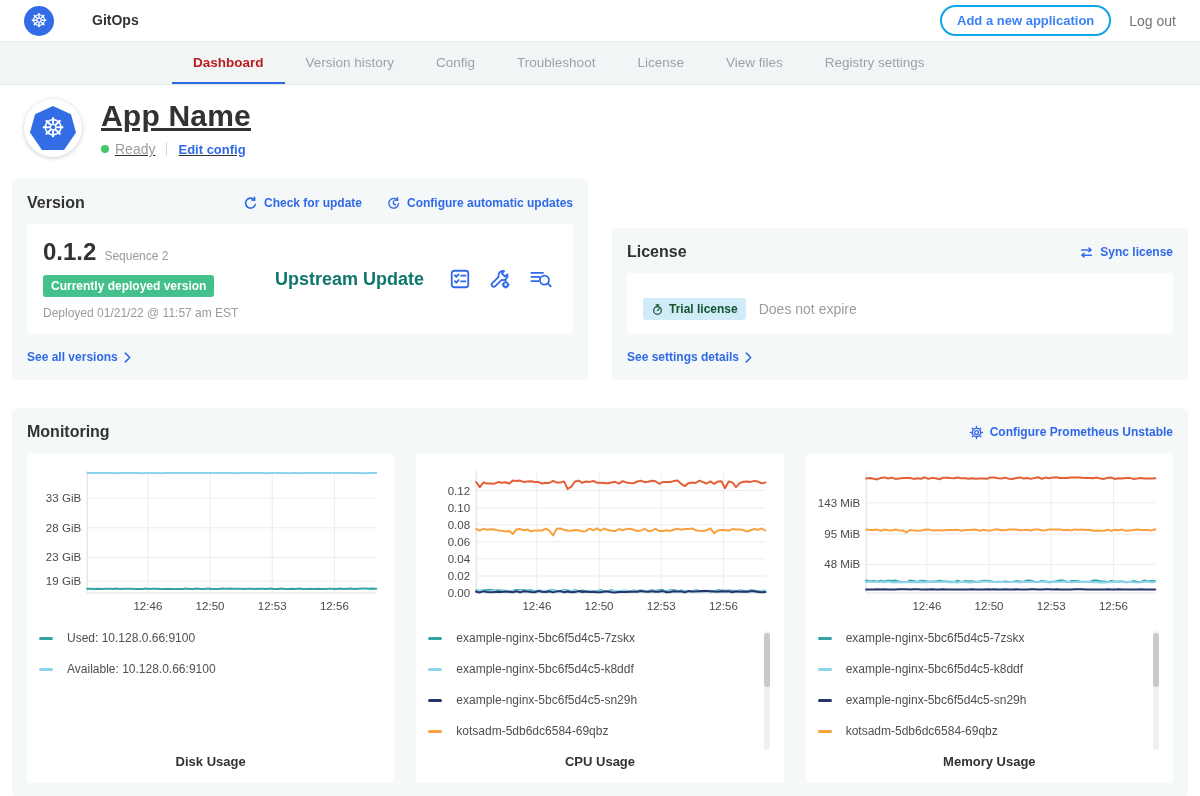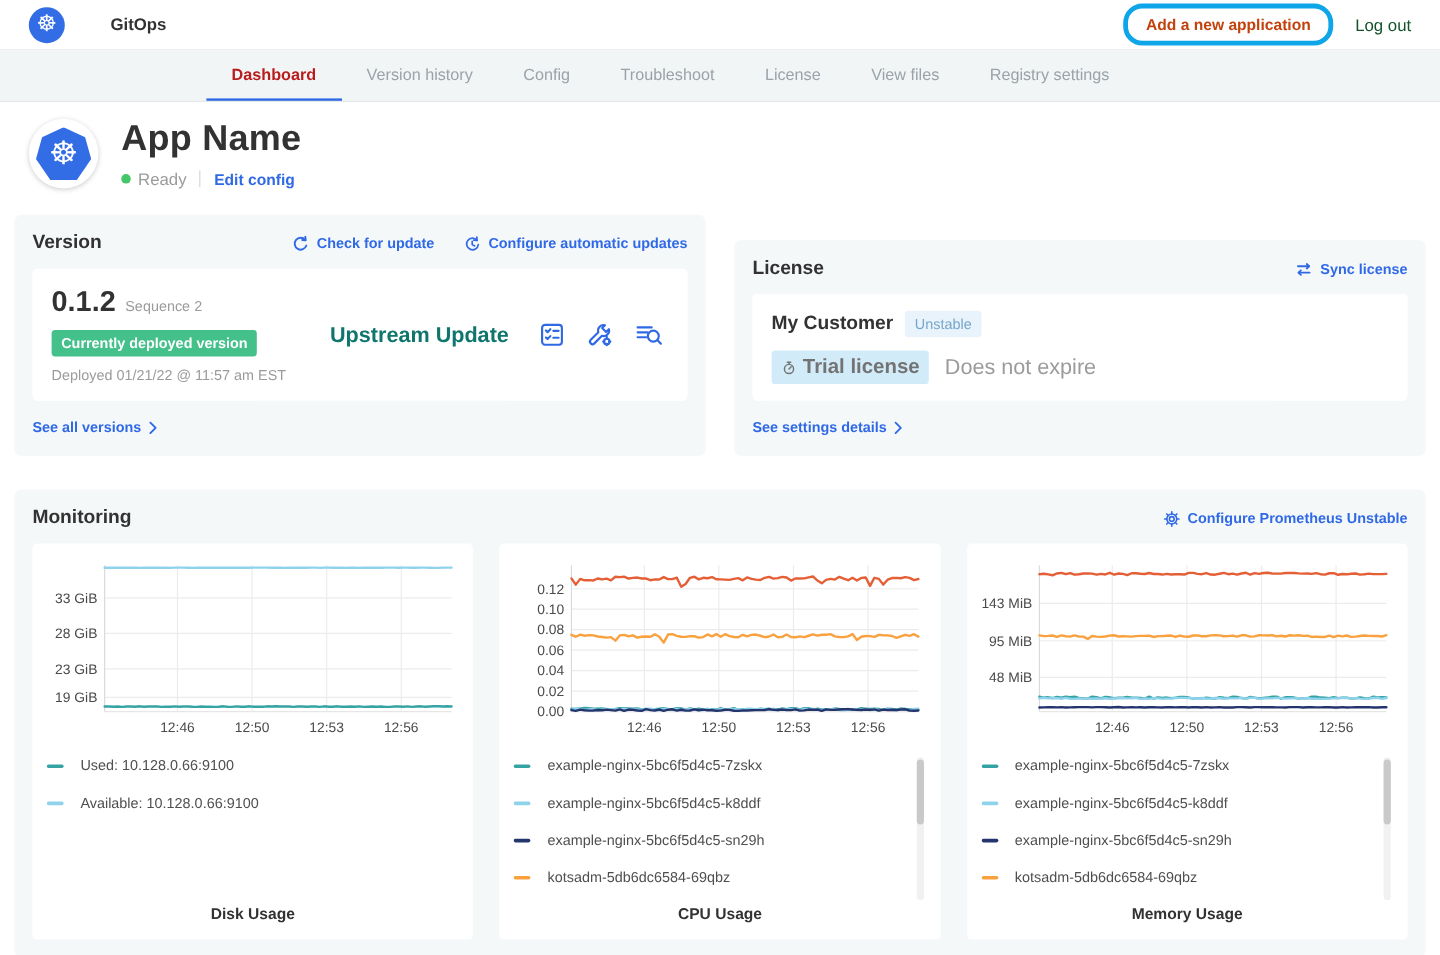--- a/index.html
+++ b/index.html
@@ -9,38 +9,38 @@
   
   .top-nav { height:42px; display:flex; align-items:stretch; padding:0 24px; border-bottom:1px solid #e8ebed; background:#fff; }
   .brand { display:flex; align-items:center; margin-right:22px; }
   .k8s-badge { width:30px; height:30px; border-radius:50%; background:#326de6; color:#fff;
     display:flex; align-items:center; justify-content:center; font-size:19px; line-height:1; }
   .top-tabs { display:flex; }
   .top-tab { display:flex; align-items:center; padding:0 16px; font-size:14px; font-weight:bold;
     color:#323232; cursor:pointer; border-bottom:2px solid transparent; }
   .top-tab.active { border-bottom-color:#3069e6; }
   .top-right { margin-left:auto; display:flex; align-items:center; gap:18px; }
-  .pill-btn { border:4px solid #0ea5e9; color:#c2410c; background:#fff; font-weight:bold; font-size:13px;
+  .pill-btn { border:2px solid #0ea5e9; color:#3b82f6; background:#fff; font-weight:bold; font-size:13px;
     padding:6px 15px; border-radius:16px; cursor:pointer; font-family:inherit; }
-  .logout { font-size:14px; color:#14532d; cursor:pointer; }
+  .logout { font-size:14px; color:#737373; cursor:pointer; }
 
   
   .sub-nav { height:43px; background:#f2f5f6; border-bottom:1px solid #e3e8ea; display:flex; align-items:stretch; padding-left:172px; }
   .sub-tab { display:flex; align-items:center; padding:0 21px; font-size:13.5px; color:#9aa3a9;
     cursor:pointer; border-bottom:2px solid transparent; }
   .sub-tab.active { color:#b91c1c; border-bottom-color:#3069e6; font-weight:bold; }
 
   
   .app-header { display:flex; align-items:center; padding:14px 24px 16px; }
   .app-logo-ring { width:58px; height:58px; border-radius:50%; background:#fff; box-shadow:0 1px 4px rgba(50,50,50,.25);
     display:flex; align-items:center; justify-content:center; }
   .app-logo-hept { width:46px; height:44px; background:#326de6; color:#fff; display:flex; align-items:center; justify-content:center;
     font-size:27px; line-height:1;
     clip-path:polygon(50% 0%, 89% 19%, 100% 60%, 74% 100%, 26% 100%, 0% 60%, 11% 19%); }
-  .app-title-block { margin-left:19px; }
+  .app-title-block { margin-left:19px;text-decoration:underline; }
   .app-title { font-size:30px; font-weight:bold; letter-spacing:.2px; }
   .app-status-row { display:flex; align-items:center; margin-top:8px; }
   .status-dot { width:8px; height:8px; border-radius:50%; background:#44c767; margin-right:6px; }
   .status-text { font-size:14px; color:#9b9b9b; }
   .vdivider { width:1px; height:14px; background:#d4d8da; margin:0 11px; }
   .link { color:#3069e6; font-weight:bold; font-size:12px; cursor:pointer; display:inline-flex; align-items:center; gap:6px; }
   .link svg { flex:none; }
   .edit-config { font-size:13px; }
 
   
@@ -61,23 +61,23 @@
   .deployed-at { margin-top:9px; font-size:12px; color:#9b9b9b; }
   .ver-mid { flex:1; font-size:18px; font-weight:bold; color:#0f766e; }
   .ver-icons { display:flex; gap:18px; color:#3069e6; align-items:center; padding-right:4px; }
   .icon-btn { cursor:pointer; display:flex; }
   .card-footer-link { margin-top:13px; }
 
   .lic-row1 { display:flex; align-items:center; }
   .lic-name { font-size:16px; font-weight:bold; }
   .badge-channel { margin-left:10px; background:#e9f3fb; color:#76a6ca; font-size:12px; padding:4px 8px; border-radius:3px; }
   .lic-row2 { display:flex; align-items:center; margin-top:11px; }
-  .badge-trial { background:#d2ebf9; color:#737373; font-size:17px; font-weight:bold; padding:4px 8px; border-radius:3px;
+  .badge-trial { background:#d2ebf9; color:#14532d; font-size:12px; font-weight:bold; padding:4px 8px; border-radius:3px;
     display:inline-flex; align-items:center; gap:5px; }
-  .lic-expiry { font-size:18px; color:#9b9b9b; margin-left:13px; }
+  .lic-expiry { font-size:14px; color:#9b9b9b; margin-left:13px; }
 
   
   .monitoring-card { margin:28px 12px 12px; background:#f5f8f9; border-radius:6px; padding:15px; }
   .charts-row { display:flex; gap:22px; margin-top:12px;justify-content:center; }
   .chart-card { background:#fff; border-radius:4px; flex:1; padding:12px 12px 14px; display:flex; flex-direction:column; height:330px; }
   .chart-svg { width:100%; height:152px; }
   .legend { margin-top:14px; position:relative; flex:1; padding-right:16px; overflow:hidden; }
   .legend-item { display:flex; align-items:center; margin-bottom:17px; font-size:12px; color:#4f4f4f; }
   .legend-dash { width:14px; height:3px; border-radius:2px; margin-right:14px; flex:none; }
   .legend-scrollbar { position:absolute; top:0; right:2px; bottom:4px; width:6px; background:#f1f1f1; border-radius:3px; }
@@ -211,24 +211,20 @@
               <path d="M2.8 5.2 H12.4"></path>
               <path d="M10.6 3.2 L12.8 5.2 L10.6 7.2"></path>
               <path d="M13.2 10.8 H3.6"></path>
               <path d="M5.4 8.8 L3.2 10.8 L5.4 12.8"></path>
             </svg>
           <span>Sync license</span>
         </span>
       </div>
     </div>
     <div class="panel">
-      <div class="lic-row1">
-        <span class="lic-name">My Customer</span>
-        <span class="badge-channel">Unstable</span>
-      </div>
       <div class="lic-row2">
         <span class="badge-trial">
           <svg width="13" height="13" viewBox="0 0 16 16" fill="none" stroke="currentColor" stroke-width="1.5" stroke-linecap="round" stroke-linejoin="round">
               <circle cx="8" cy="9.2" r="4.7"></circle>
               <path d="M8 4.5 V2.7"></path>
               <path d="M6.3 2.3 H9.7"></path>
               <path d="M8 9.2 L10.3 6.9"></path>
             </svg>
           <span>Trial license</span>
         </span>

